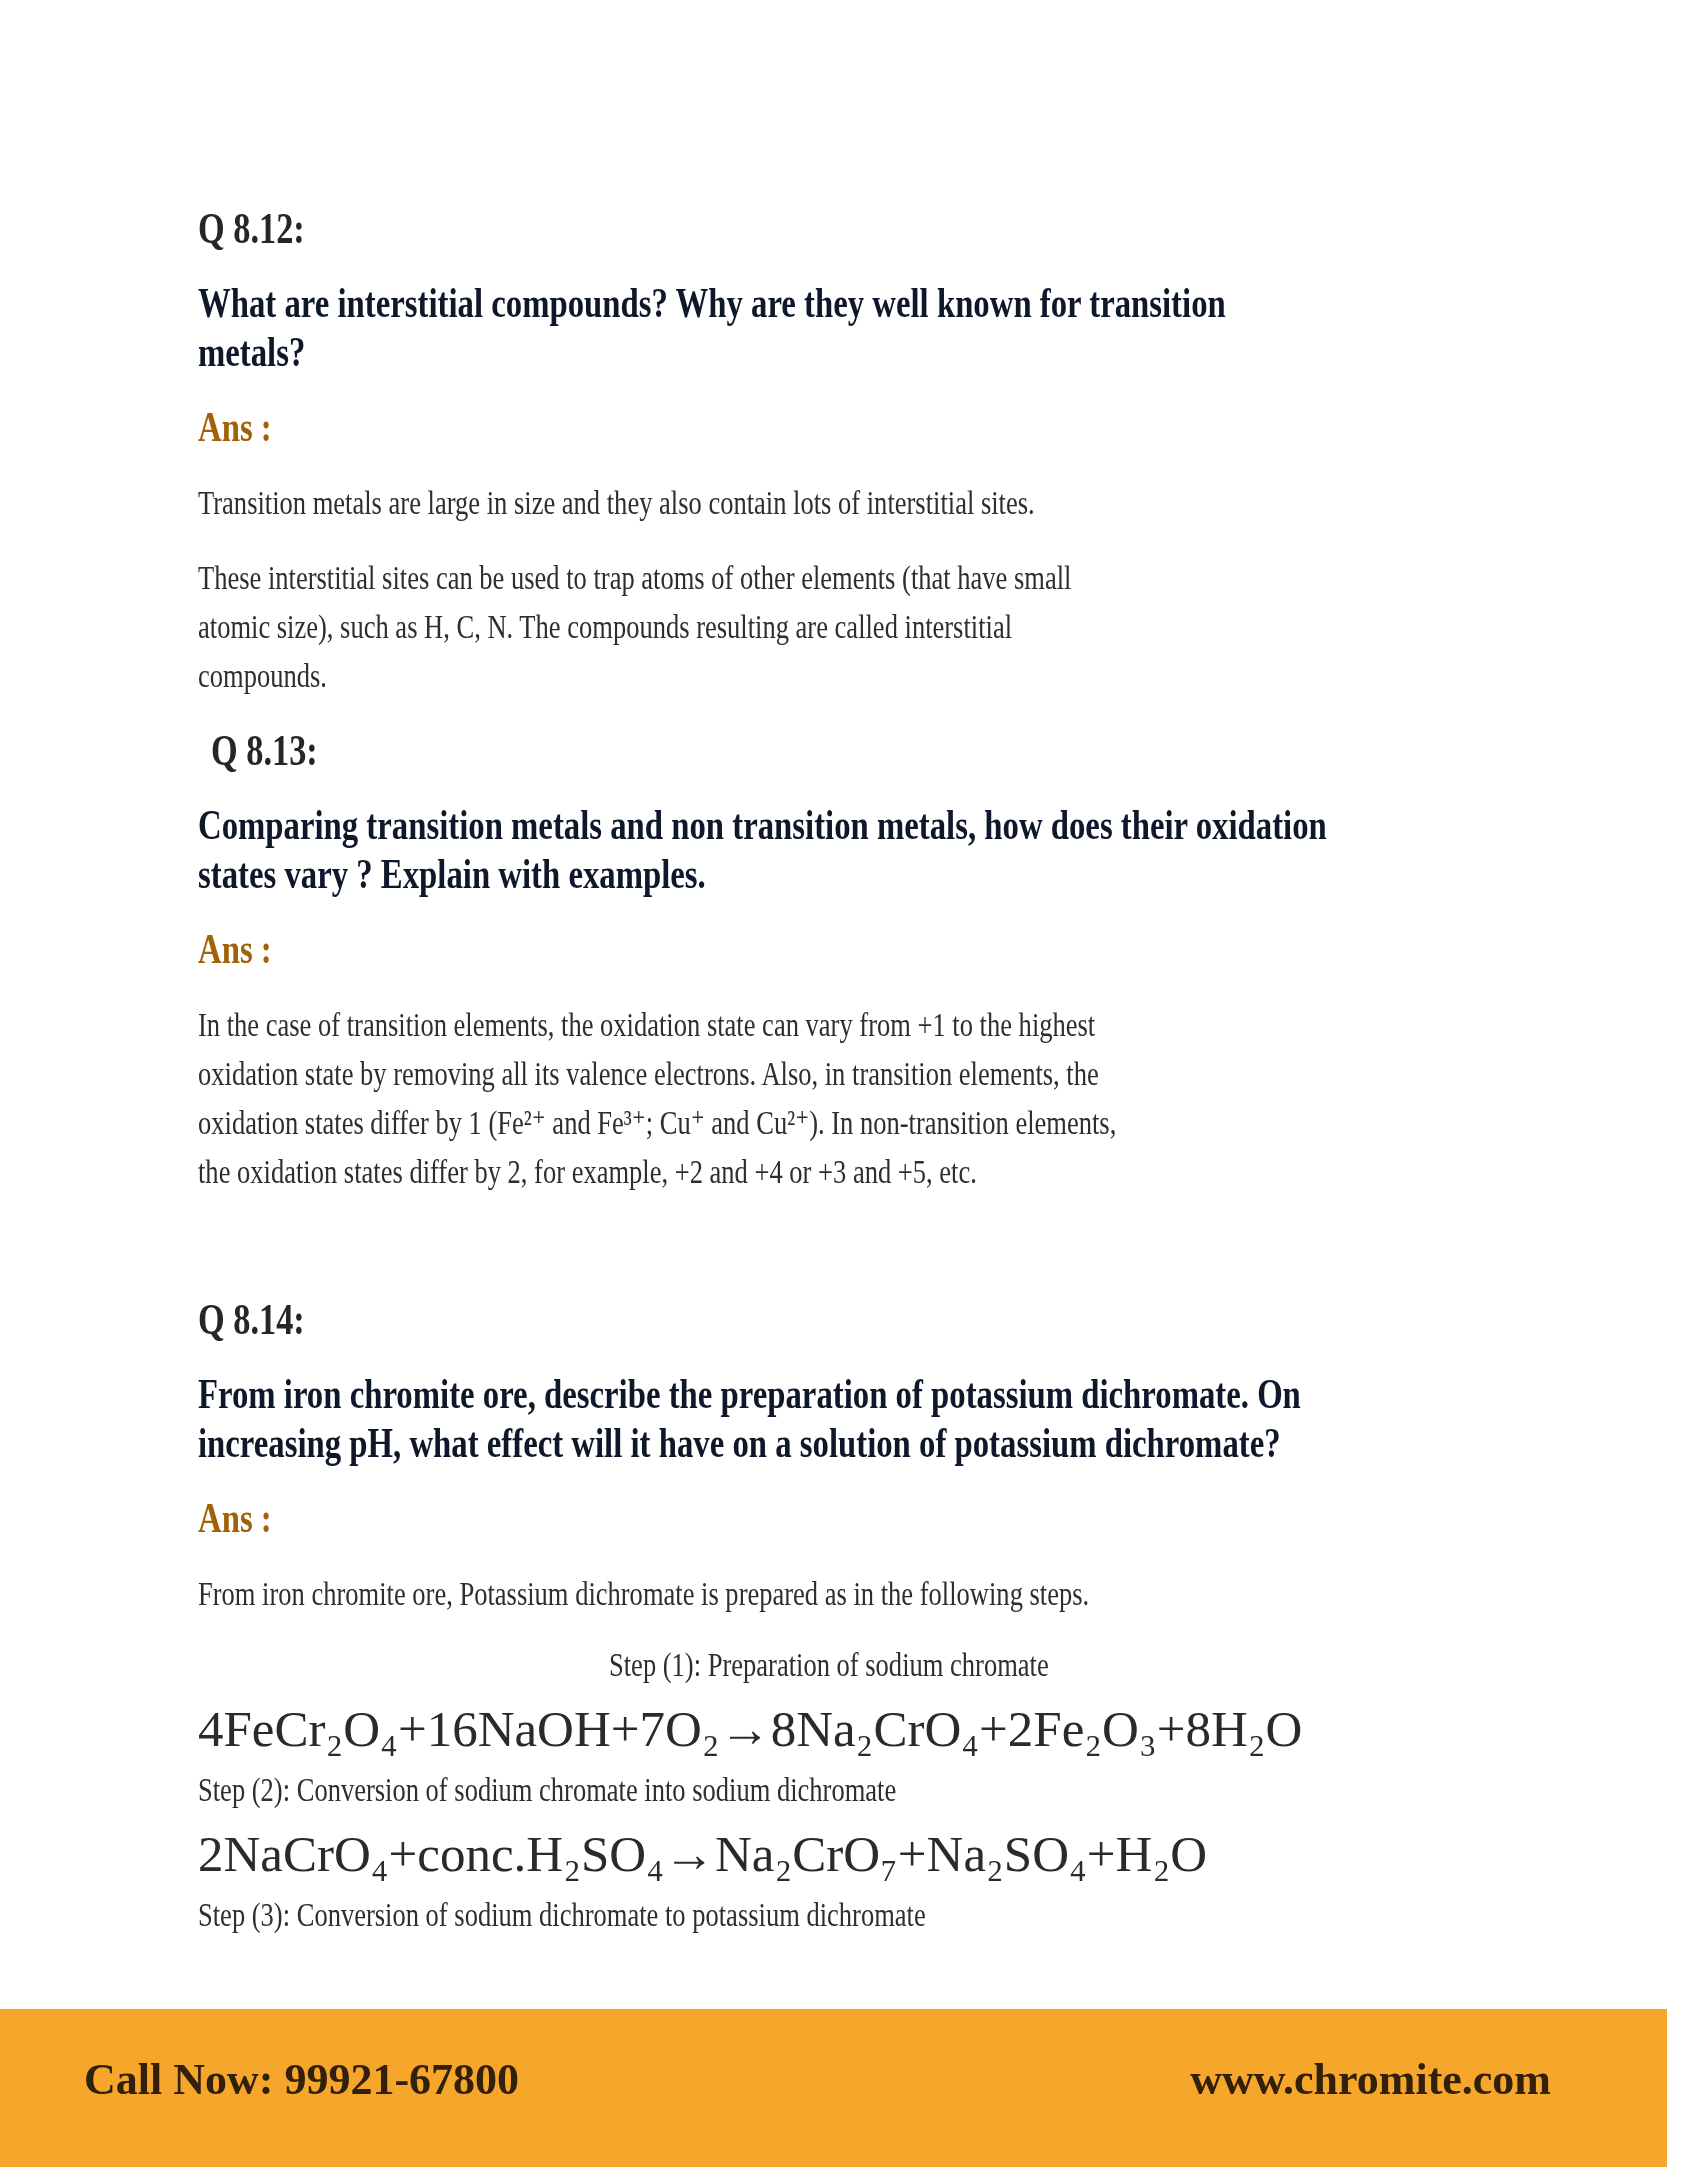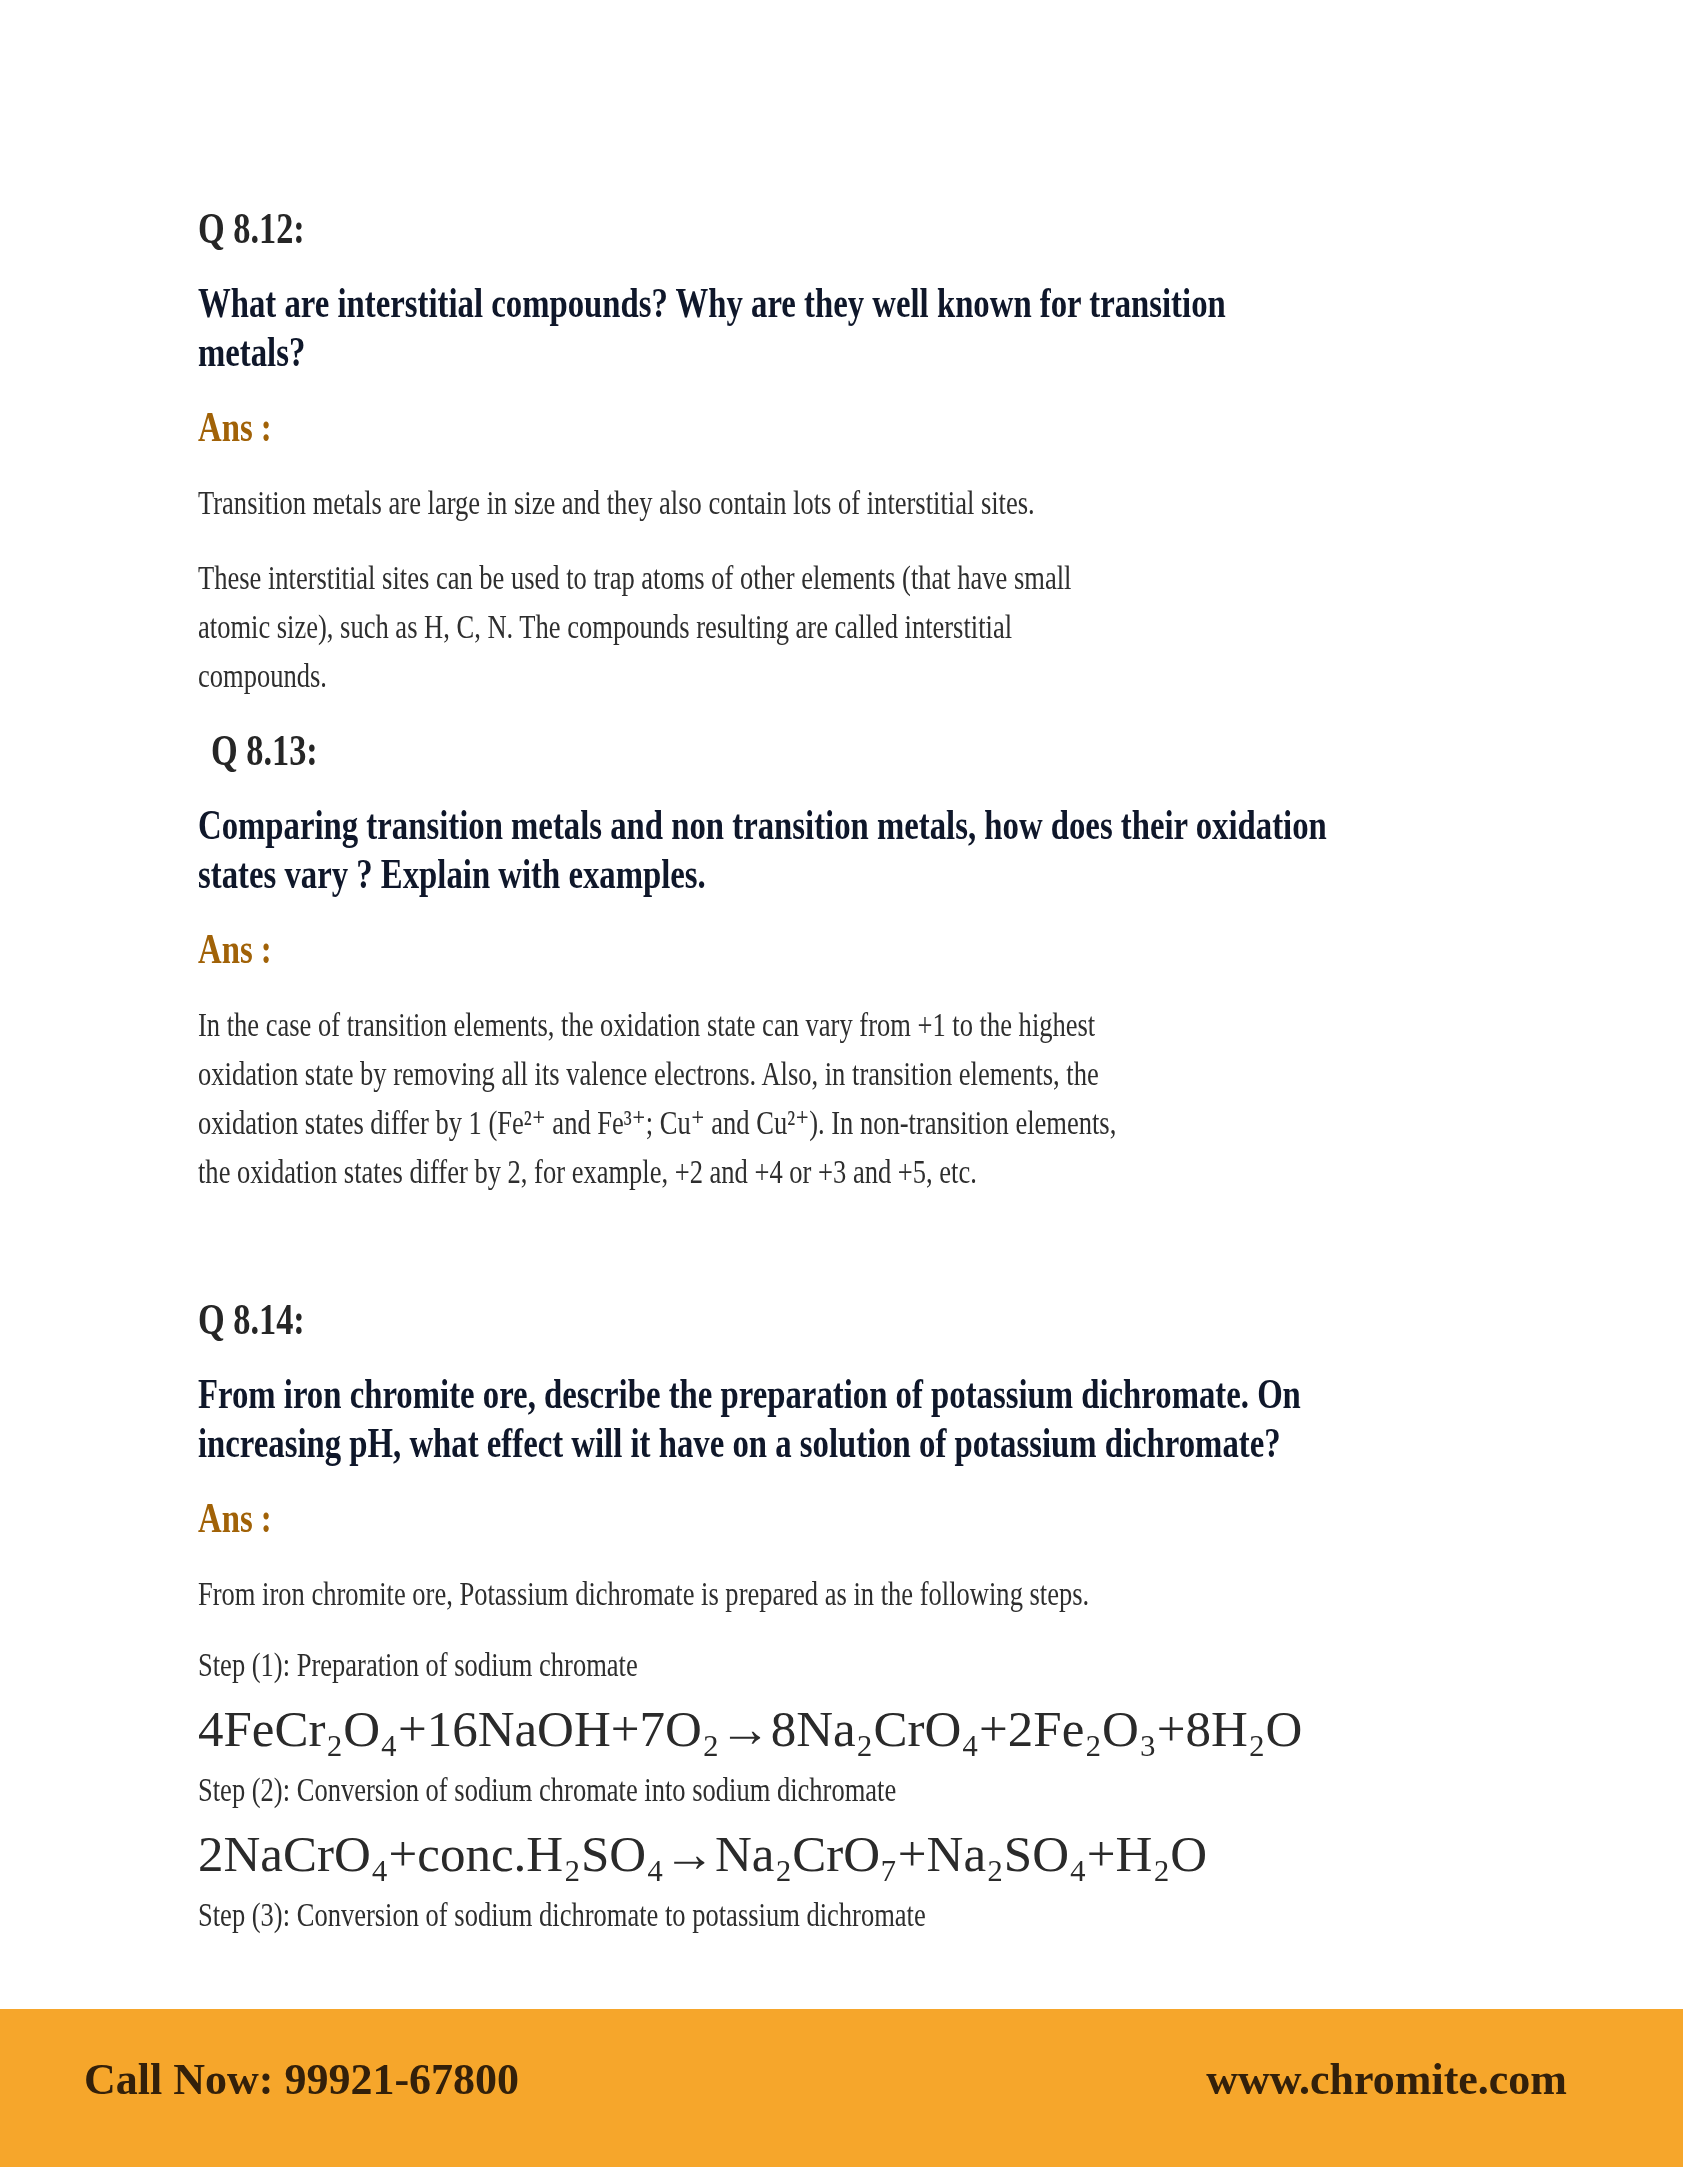--- a/index.html
+++ b/index.html
@@ -54,34 +54,34 @@
     font-weight: bold;
     color: #a16207;
   }
   .p {
     font-size: 34px;
     line-height: 49px;
     font-weight: normal;
   }
   .indent { margin-left: 13px; }
   .gap-before { margin-top: 99px; }
-  .step { margin-top: 22px; }
+  .step { margin-top: 22px; text-align: center; }
   .step-tight { margin-top: 7px; }
   .eq {
     margin: 12px 0 0 0;
     font-size: 51px;
     line-height: 57px;
     font-weight: normal;
     color: #2a2a2a;
     white-space: nowrap;
   }
   .footer-bar {
     position: absolute;
     left: 0;
-    right: 0;
+    right: 16px;
     bottom: 11px;
     height: 158px;
     background: #F6A62B;
     display: flex;
     align-items: center;
     justify-content: space-between;
     padding: 0 116px 0 84px;
     box-sizing: border-box;
   }
   .footer-text {

